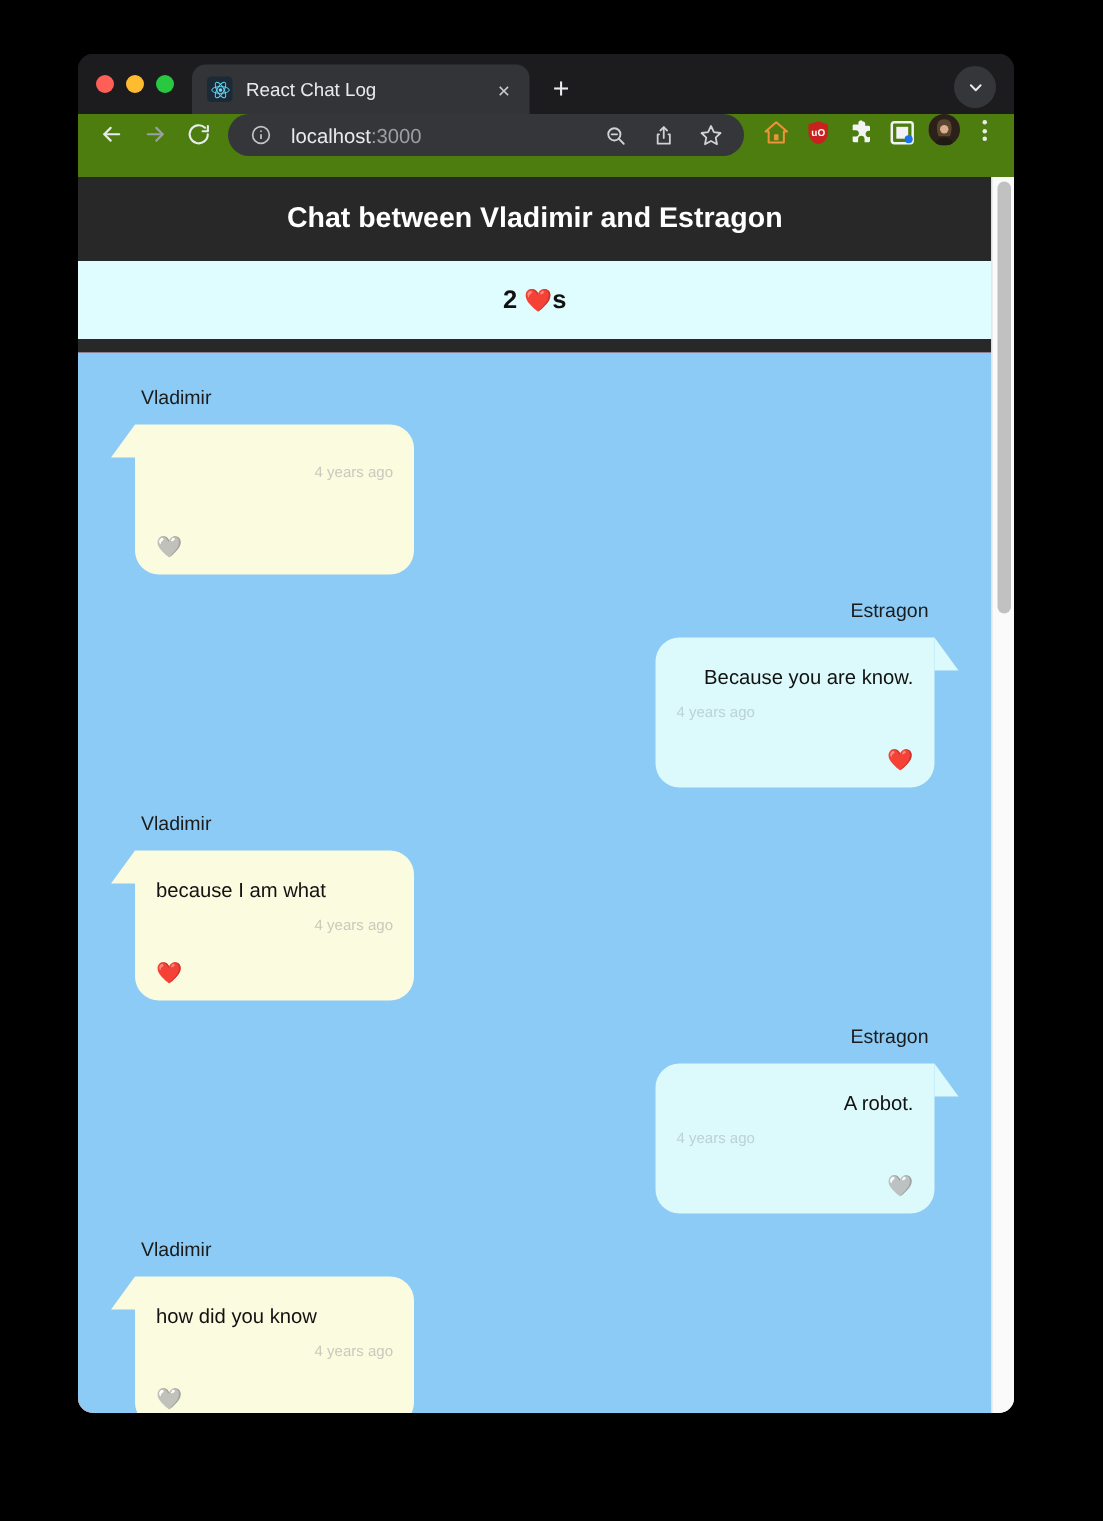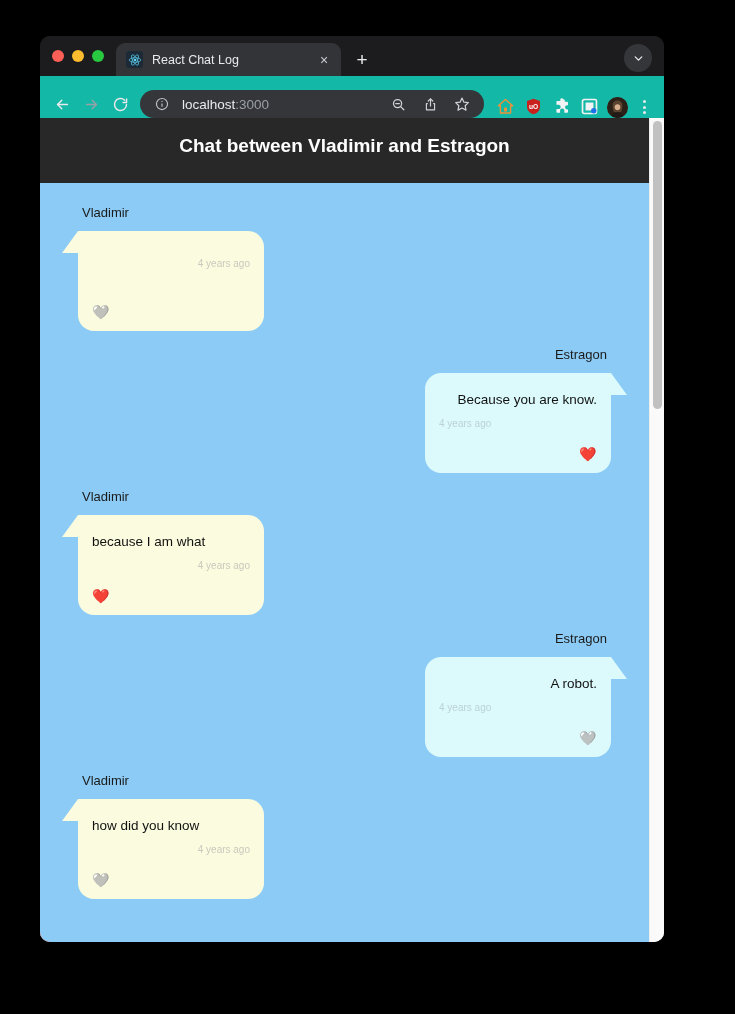--- a/index.html
+++ b/index.html
@@ -8,21 +8,21 @@
     width: 735px;
     height: 1014px;
     background: #000000;
     font-family: "Liberation Sans", sans-serif;
     overflow: hidden;
   }
 
   
   #browser-window {
     position: absolute;
-    left: 40px;
+    left: 52px;
     top: 36px;
     width: 624px;
     height: 906px;
     background: #202124;
     border-radius: 10px;
     overflow: hidden;
     display: flex;
     flex-direction: column;
   }
 
@@ -97,23 +97,23 @@
     bottom: 4px;
     width: 28px; height: 28px;
     border-radius: 50%;
     background: #35363a;
     display: flex; align-items: center; justify-content: center;
   }
 
   
   #toolbar {
     height: 42px;
-    background: #14b8a6;
-    display: flex;
-    align-items: flex-end;
+    background: #4d7c0f;
+    display: flex;
+    align-items: flex-start;
     padding: 0 9px;
     gap: 2px;
     flex: 0 0 auto;
   }
   .nav-btn {
     width: 27px; height: 27px;
     display: flex; align-items: center; justify-content: center;
     color: #e8eaed;
     border-radius: 50%;
     flex: 0 0 auto;
@@ -447,20 +447,23 @@
         <span></span>
     </div>
   </div>
 
   <div id="viewport">
 
     <div id="page">
 
       <div id="page-header">Chat between Vladimir and Estragon</div>
 
+      <div id="like-counter-bar">
+        <span>2</span><span>&nbsp;</span><span class="heart-glyph">❤️</span><span>s</span>
+      </div>
 
       <div id="section-divider"></div>
 
       <div id="chat-area">
           <div class="message-row from-left">
             <div class="sender-name">Vladimir</div>
             <div class="bubble left">
               <div class="bubble-time">4 years ago</div>
               <div class="bubble-like unliked">❤️</div>
             </div>

